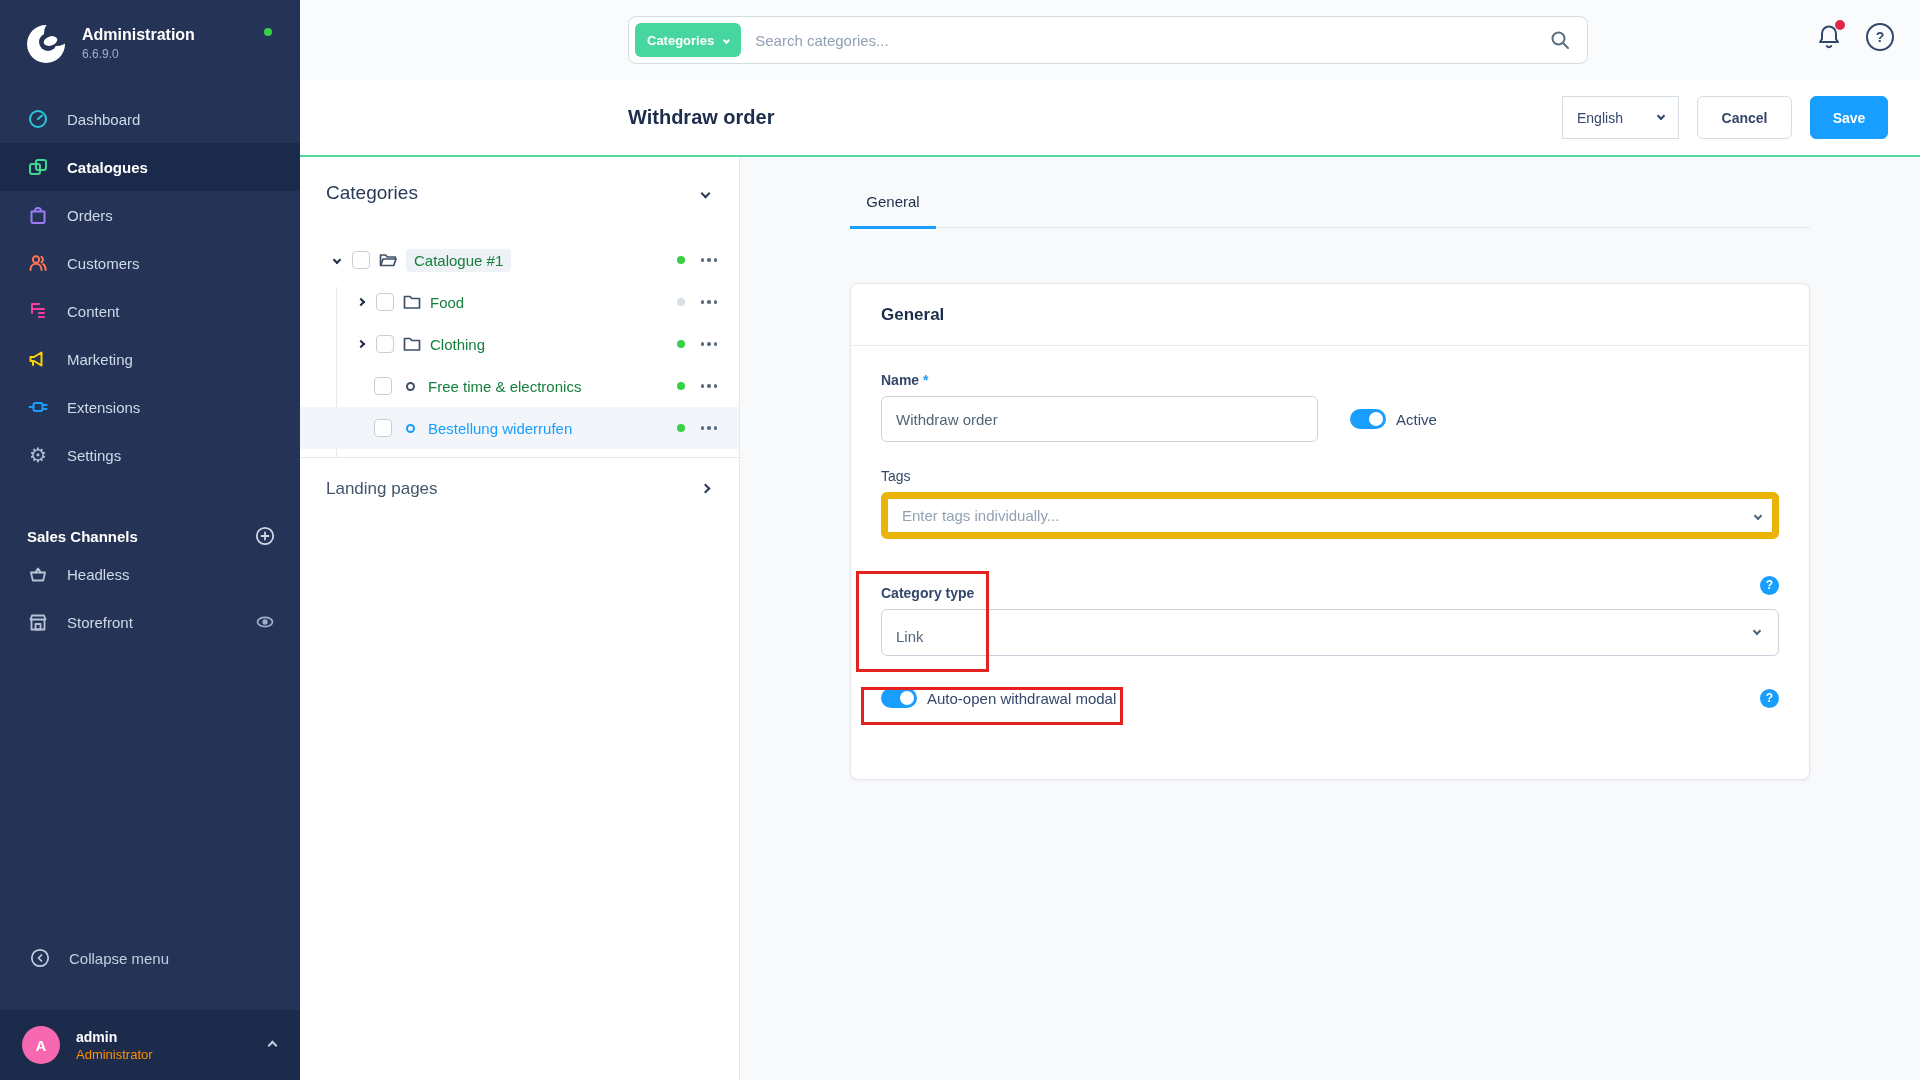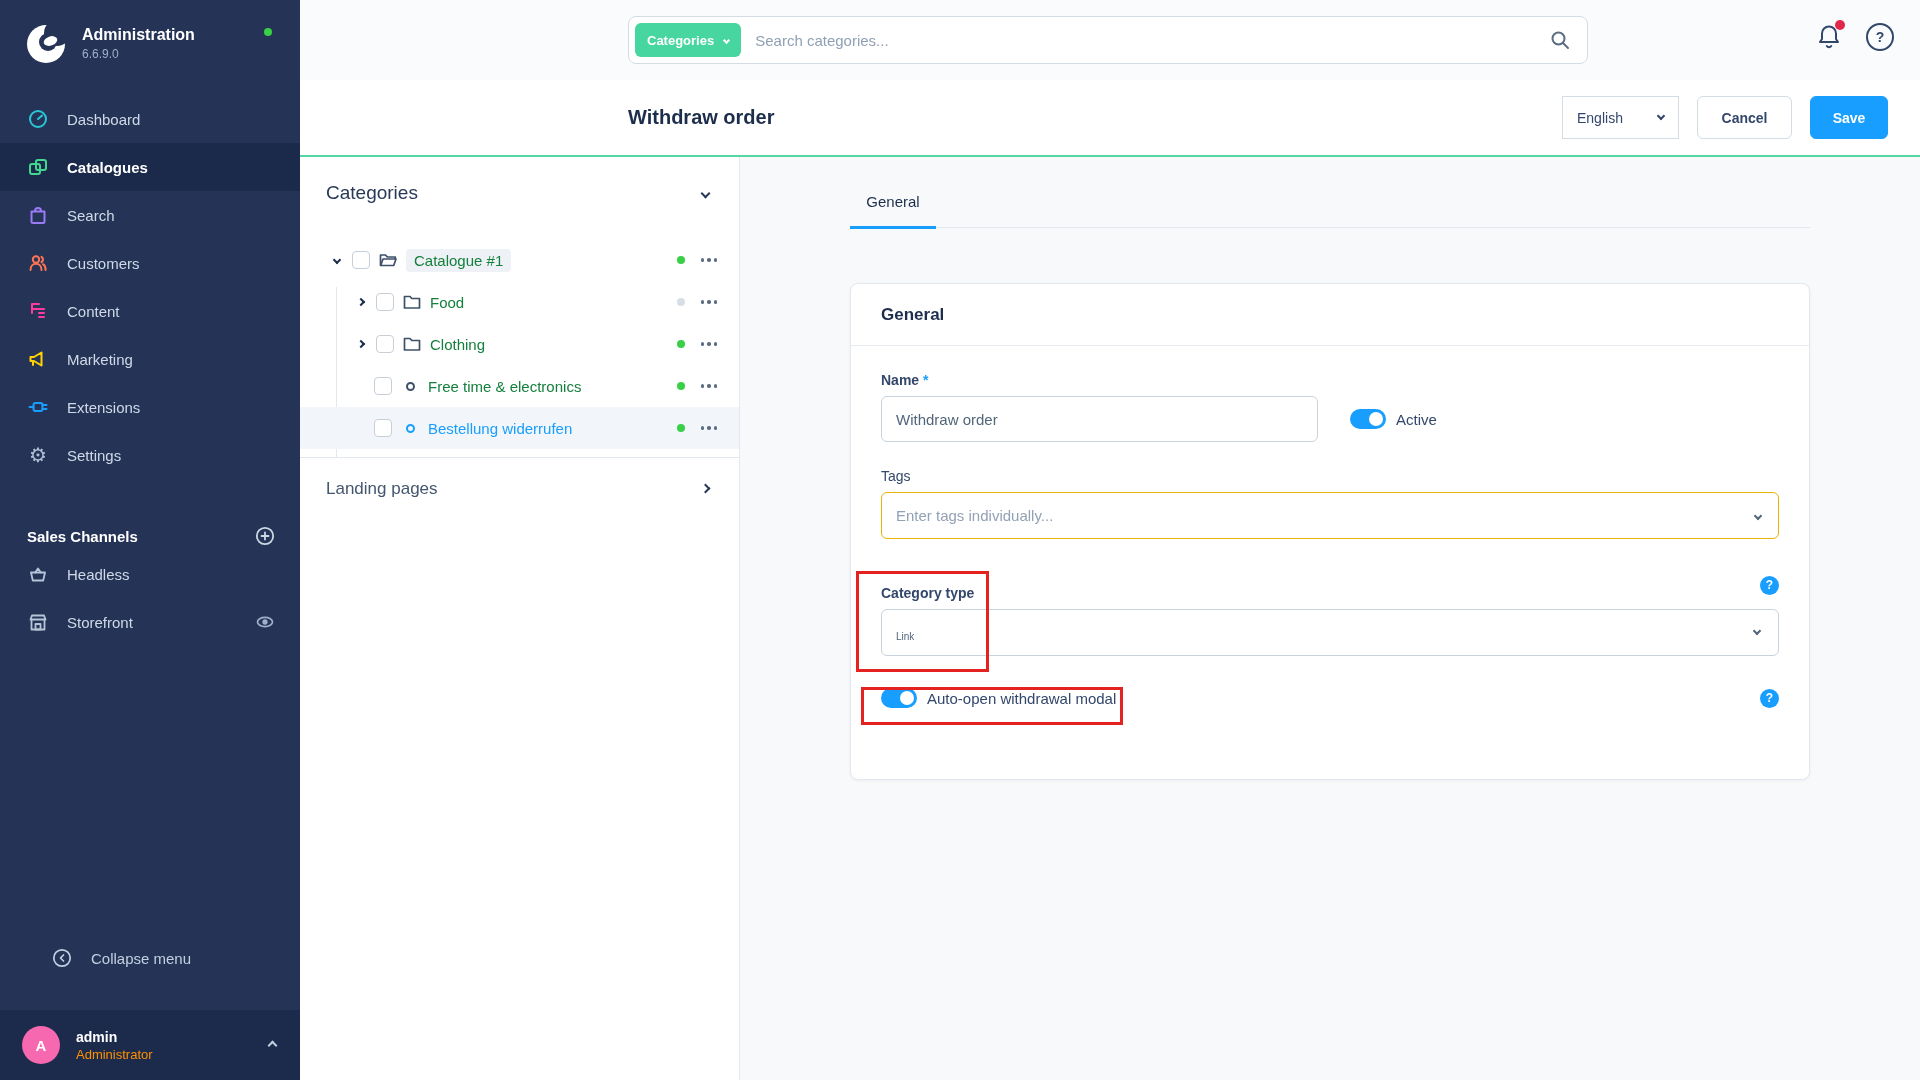--- a/index.html
+++ b/index.html
@@ -16,21 +16,21 @@
   .menu { position:absolute; top:95px; left:0; right:0; list-style:none; }
   .menu-item { height:48px; display:flex; align-items:center; gap:18px; padding-left:27px; font-size:15px; cursor:pointer; }
   .menu-item.active { background:#1b2a4a; color:#fff; font-weight:bold; }
   .menu-icon { width:22px; height:22px; display:flex; align-items:center; justify-content:center; flex:0 0 22px; }
   .gear-glyph { font-size:20px; color:#b0bed4; line-height:1; }
   .sb-section { position:absolute; top:518px; left:0; right:0; height:36px; display:flex; align-items:center; padding:0 24px 0 27px; }
   .sb-section-label { font-size:15px; font-weight:bold; color:#fff; flex:1; }
   .menu2 { position:absolute; top:550px; left:0; right:0; list-style:none; }
   .menu2 .menu-item { justify-content:flex-start; position:relative; }
   .row-right-icon { position:absolute; right:24px; }
-  .collapse-row { position:absolute; top:934px; left:0; right:0; height:48px; display:flex; align-items:center; gap:18px; padding-left:39px; font-size:15px; color:#c3cfe0; cursor:pointer;margin-left:12px; }
+  .collapse-row { position:absolute; top:934px; left:0; right:0; height:48px; display:flex; align-items:center; gap:18px; padding-left:29px; font-size:15px; color:#c3cfe0; cursor:pointer; }
   .user-area { position:absolute; left:0; bottom:0; width:300px; height:70px; background:#1c2b4b; display:flex; align-items:center; padding:0 24px 0 22px; gap:16px; cursor:pointer; }
   .avatar { width:38px; height:38px; border-radius:50%; background:#f668af; color:#fff; font-weight:bold; font-size:15px; display:flex; align-items:center; justify-content:center; }
   .user-name { font-size:14px; font-weight:bold; color:#fff; }
   .user-role { font-size:13px; color:#ff9100; margin-top:2px; }
   .user-meta { flex:1; }
 
   
   .chev { display:inline-block; width:7px; height:7px; border-right:2px solid currentColor; border-bottom:2px solid currentColor; }
   .chev.down  { transform:rotate(45deg); }
   .chev.right { transform:rotate(-45deg); }
@@ -96,22 +96,22 @@
   .field-label { font-size:14px; font-weight:bold; color:#33476b; margin-bottom:8px; }
   .req { color:#189eff; }
   .name-row { display:flex; align-items:flex-end; }
   .text-input { width:437px; height:46px; border:1px solid #c9d3dd; border-radius:6px; padding:0 14px; font-size:15px; color:#52667a; font-family:"Liberation Sans",sans-serif; outline:none; background:#fff; }
   .toggle-group { display:flex; align-items:center; gap:10px; margin-left:32px; margin-bottom:13px; }
   .toggle { width:36px; height:20px; border-radius:10px; background:#189eff; position:relative; cursor:pointer; flex:0 0 36px; }
   .toggle .knob { position:absolute; right:3px; top:3px; width:14px; height:14px; border-radius:50%; background:#fff; }
   .toggle-label { font-size:15px; color:#33476b; }
   .sel { width:898px; height:47px; border:1px solid #c9d3dd; border-radius:6px; display:flex; align-items:center; justify-content:space-between; padding:0 18px 0 14px; background:#fff; cursor:pointer; }
   .sel .chev { width:6px; height:6px; color:#52667a; margin-top:-3px; }
-  .sel-value { font-size:10px; color:#52667a;margin-top:8px; }
-  .tags-input { width:898px; height:47px; border:1px solid #eab308; border-radius:6px; padding:0 40px 0 14px; font-size:15px; color:#52667a; font-family:"Liberation Sans",sans-serif; outline:none; background:#fff; }
+  .sel-value { font-size:15px; color:#52667a;margin-top:8px; }
+  .tags-input { width:898px; height:47px; border:7px solid #eab308; border-radius:6px; padding:0 40px 0 14px; font-size:15px; color:#52667a; font-family:"Liberation Sans",sans-serif; outline:none; background:#fff; }
   .tags-input::placeholder { color:#93a1b5; }
   .tags-wrap { position:relative; width:898px; }
   .tags-wrap .chev { position:absolute; right:18px; top:21px; width:6px; height:6px; color:#52667a; }
   .label-row { display:flex; align-items:center; justify-content:space-between; margin-bottom:8px; }
   .help-dot { width:19px; height:19px; border-radius:50%; background:#189eff; color:#fff; font-size:12px; font-weight:bold; display:flex; align-items:center; justify-content:center; cursor:pointer; }
   .mt26 { margin-top:26px; } .mt30 { margin-top:30px; }
   .toggle-row { display:flex; align-items:center; gap:10px; margin-top:32px; }
   .toggle-row .spacer { flex:1; }
 
   
@@ -162,21 +162,21 @@
         </span>
         <span>Catalogues</span>
       </li>
       <li class="menu-item">
         <span class="menu-icon">
           <svg width="22" height="22" viewBox="0 0 22 22" fill="none" stroke="#9b7af5" stroke-width="2" stroke-linejoin="round">
             <path d="M4.5 7.5 h13 v10 a1.5 1.5 0 0 1 -1.5 1.5 h-10 a1.5 1.5 0 0 1 -1.5 -1.5 z"></path>
             <path d="M8 7.5 V7 a3 3 0 0 1 6 0 v0.5"></path>
           </svg>
         </span>
-        <span>Search</span>
+        <span>Orders</span>
       </li>
       <li class="menu-item">
         <span class="menu-icon">
           <svg width="22" height="22" viewBox="0 0 22 22" fill="none" stroke="#ff7452" stroke-width="2" stroke-linecap="round">
             <circle cx="9" cy="7.5" r="3.2"></circle>
               <path d="M3.5 18 c0-4 2.5-6.2 5.5-6.2 s5.5 2.2 5.5 6.2"></path>
             <path d="M14.5 4.8 a3.2 3.2 0 0 1 0 5.4 M16 12.2 c1.8 1 2.6 3 2.6 5.8"></path>
           </svg>
         </span>
         <span>Customers</span>

